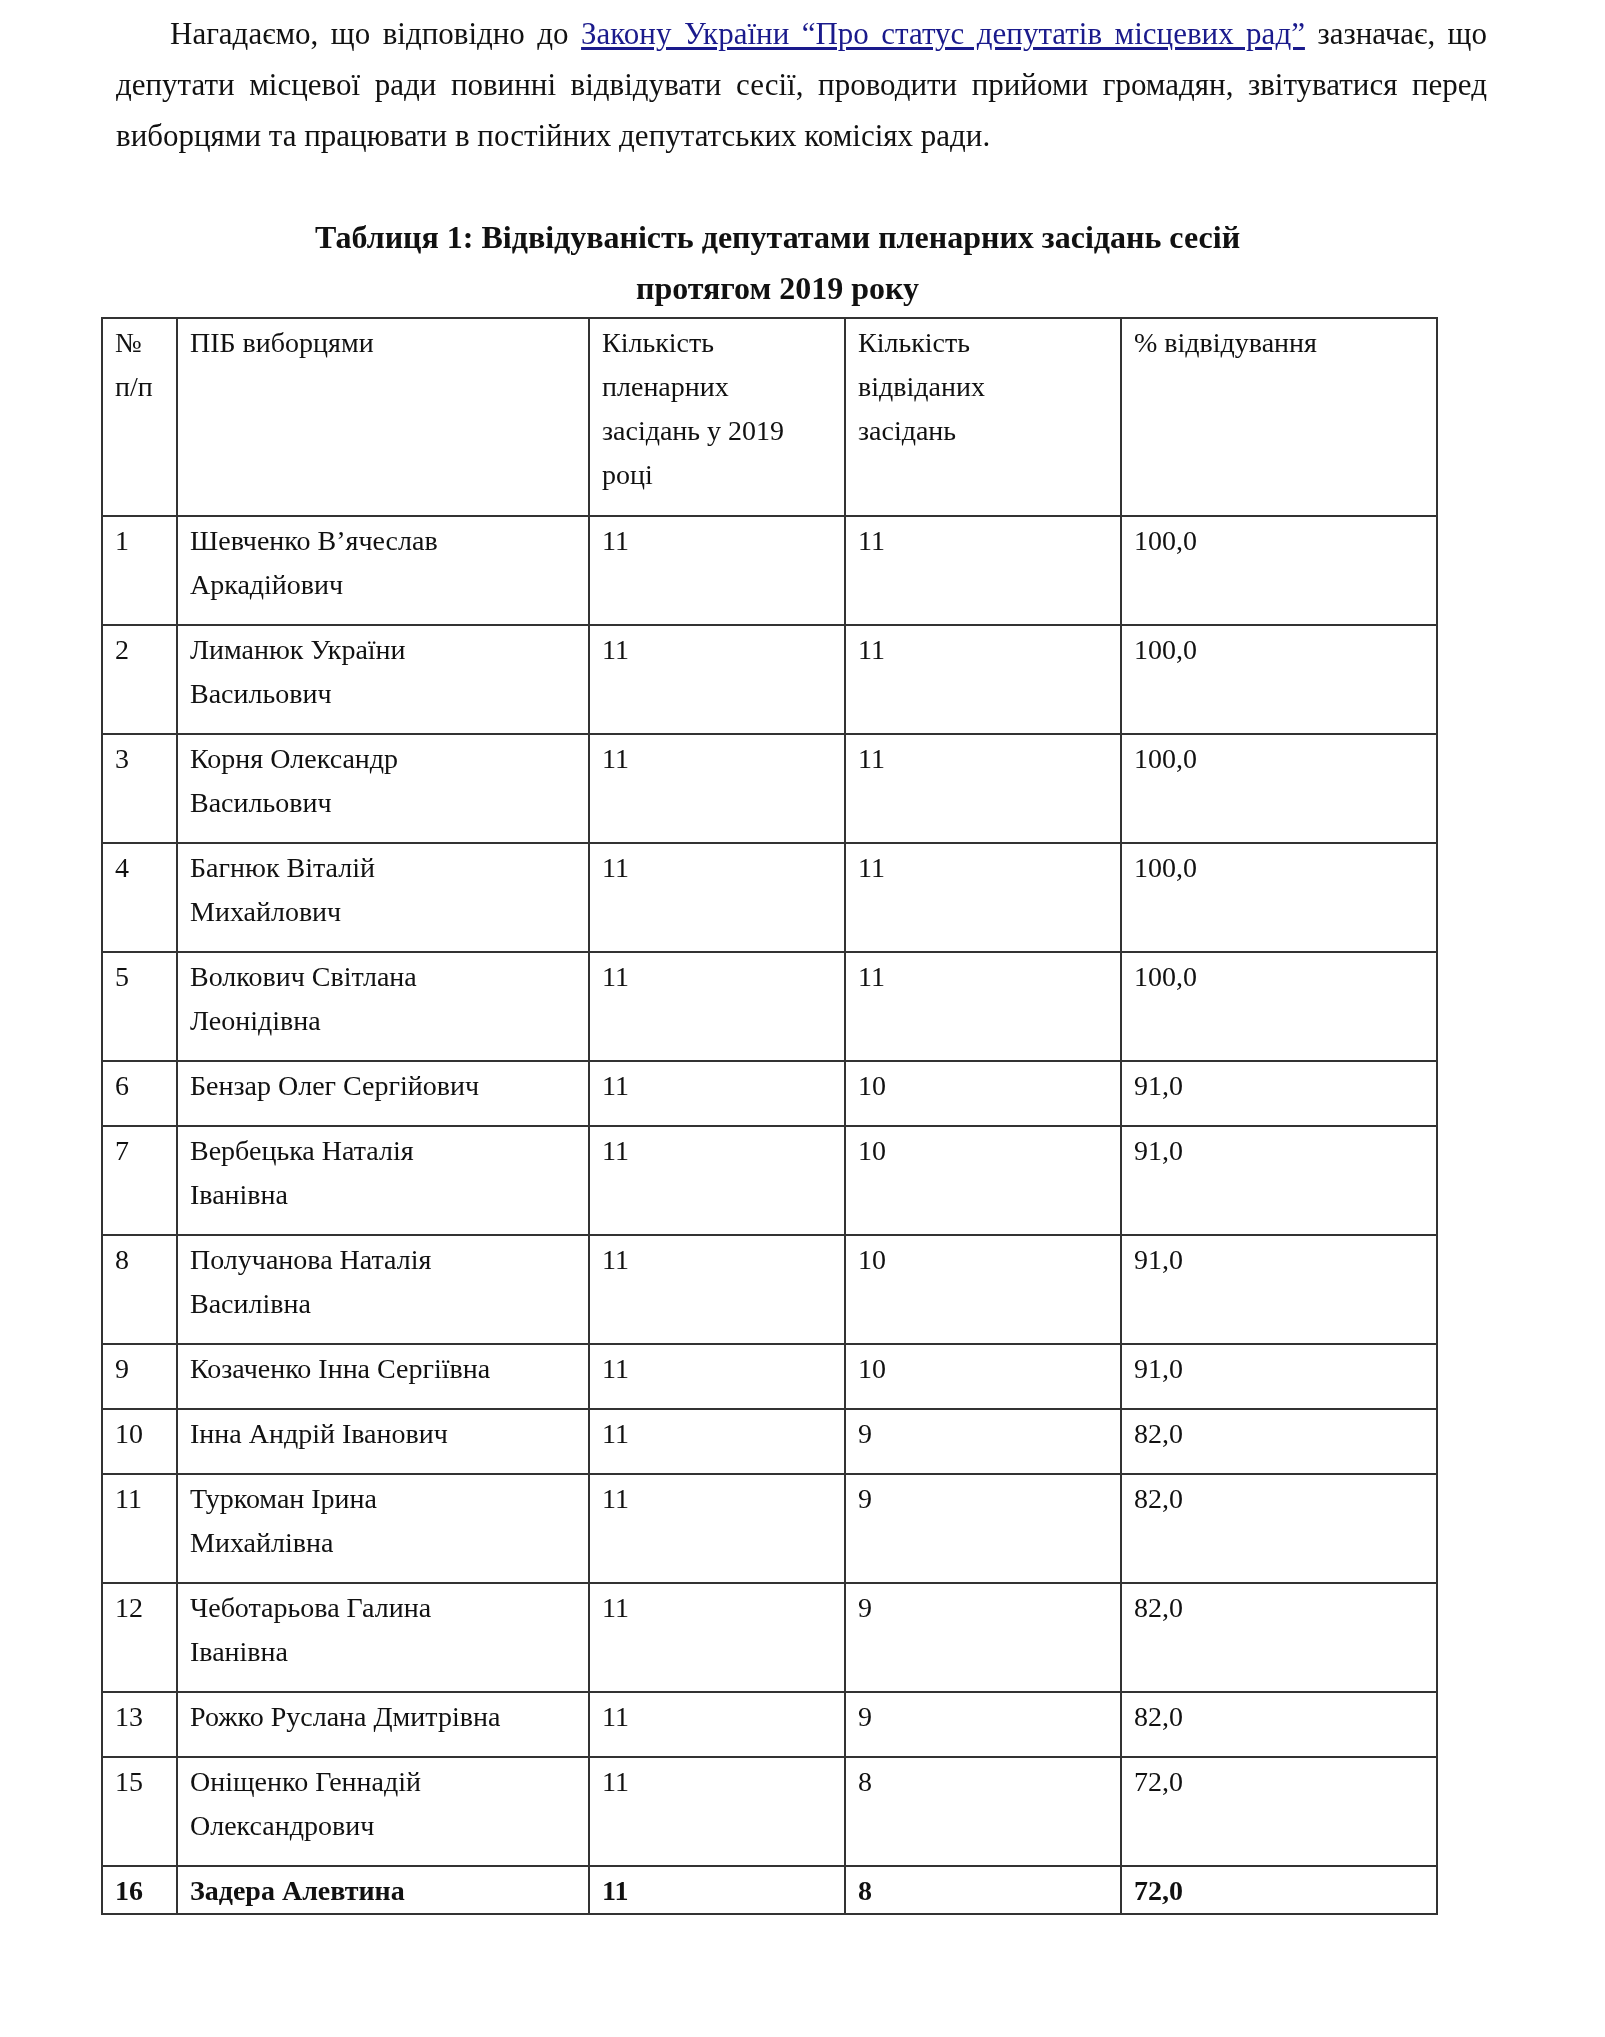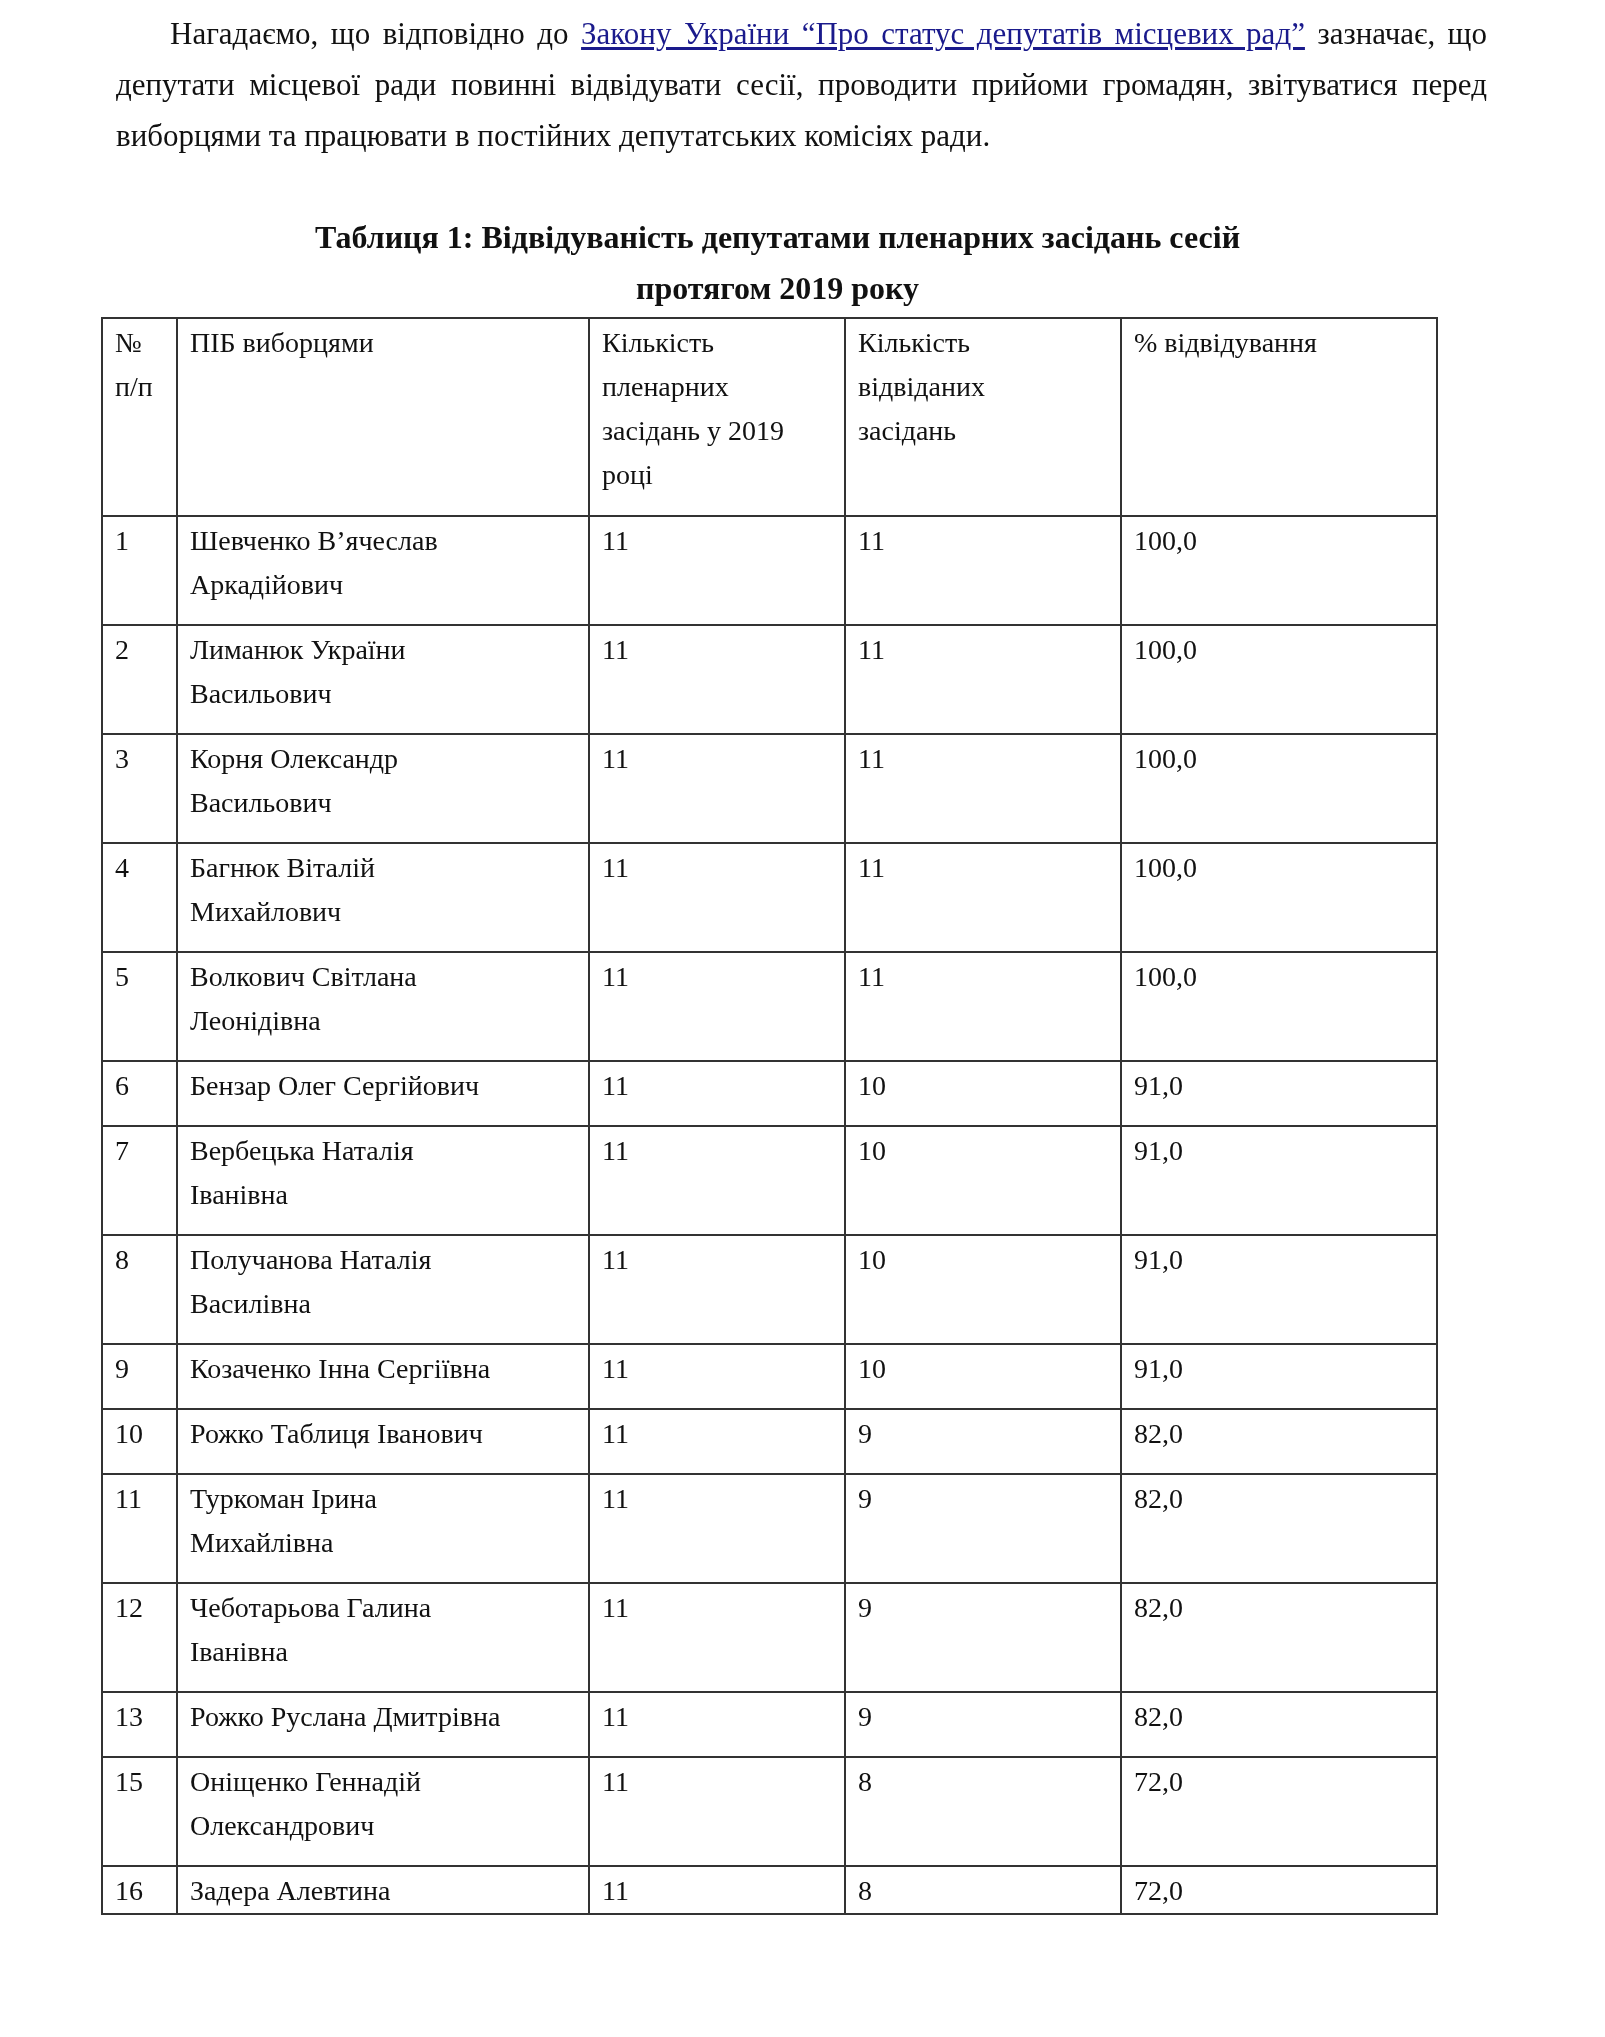--- a/index.html
+++ b/index.html
@@ -14,21 +14,21 @@
   .title.l2 { top: 263px; left: -25px; }
   table.att { position: absolute; left: 101px; top: 317px; width: 1335px;
               border-collapse: collapse; font-size: 28px; line-height: 44px; table-layout: fixed; }
   table.att td, table.att th { border: 2px solid #333; vertical-align: top; text-align: left;
               padding: 2px 12px 0 12px; font-weight: normal; }
   col.c1 { width: 75px; } col.c2 { width: 412px; } col.c3 { width: 256px; }
   col.c4 { width: 276px; } col.c5 { width: 316px; }
   tr.hdr th { height: 194px; }
   tr.two td { height: 105px; }
   tr.one td { height: 61px; }
-  tr.last td { height: 38px; border-bottom: 2px solid #333; }
+  tr.last td { height: 38px; border-bottom: 2px solid #333; font-weight: bold; }
   .lines span { display: block; }
 </style>
 </head>
 <body>
 
 <p class="para"><span>Нагадаємо, що відповідно до </span><a href="#" style="color: rgb(26, 26, 140);">Закону України “Про статус депутатів місцевих рад”</a><span> зазначає, що депутати місцевої ради повинні відвідувати сесії, проводити прийоми громадян, звітуватися перед виборцями та працювати в постійних депутатських комісіях ради.</span></p>
 
 <h2 class="title l1">Таблиця 1: Відвідуваність депутатами пленарних засідань сесій</h2>
 <h2 class="title l2">протягом 2019 року</h2>
 
@@ -150,21 +150,21 @@
         <td class="lines">
           <span>Козаченко Інна Сергіївна</span>
         </td>
         <td>11</td>
         <td>10</td>
         <td>91,0</td>
       </tr>
       <tr class="one">
         <td>10</td>
         <td class="lines">
-          <span>Рожко Таблиця Іванович</span>
+          <span>Інна Андрій Іванович</span>
         </td>
         <td>11</td>
         <td>9</td>
         <td>82,0</td>
       </tr>
       <tr class="two">
         <td>11</td>
         <td class="lines">
           <span>Туркоман Ірина</span>
           <span>Михайлівна</span>

